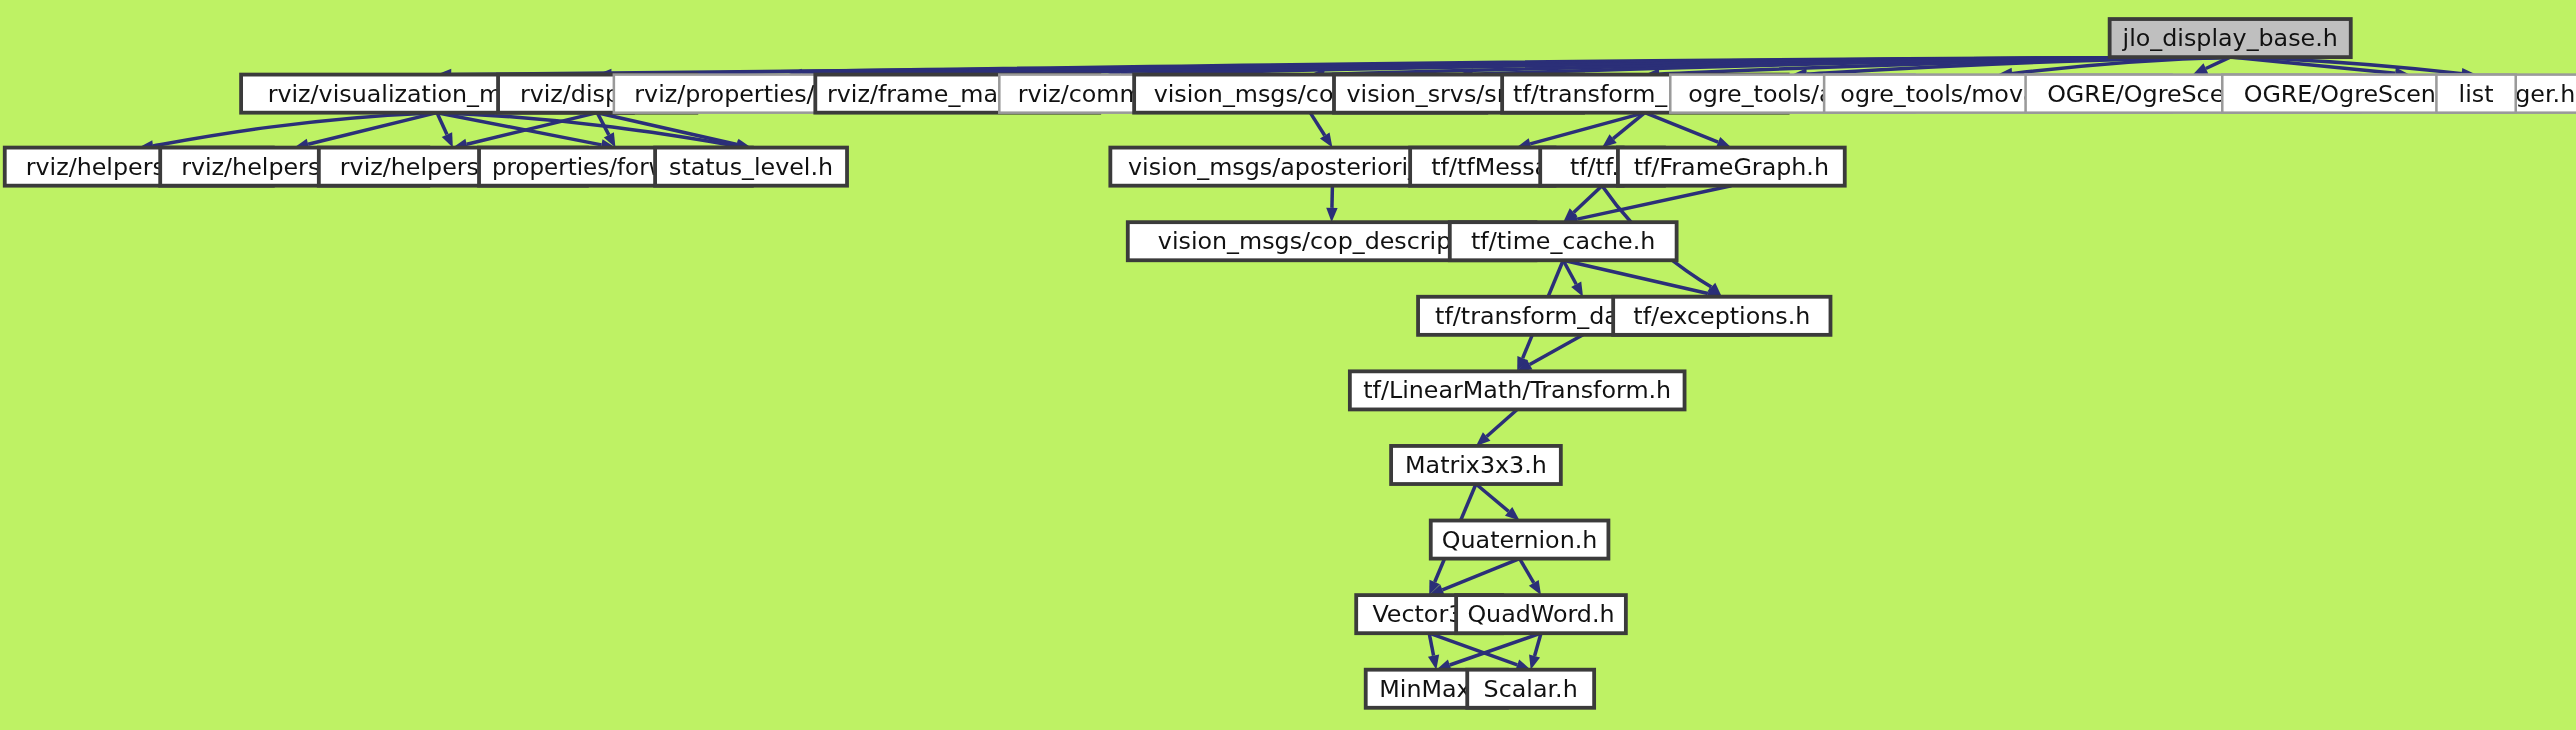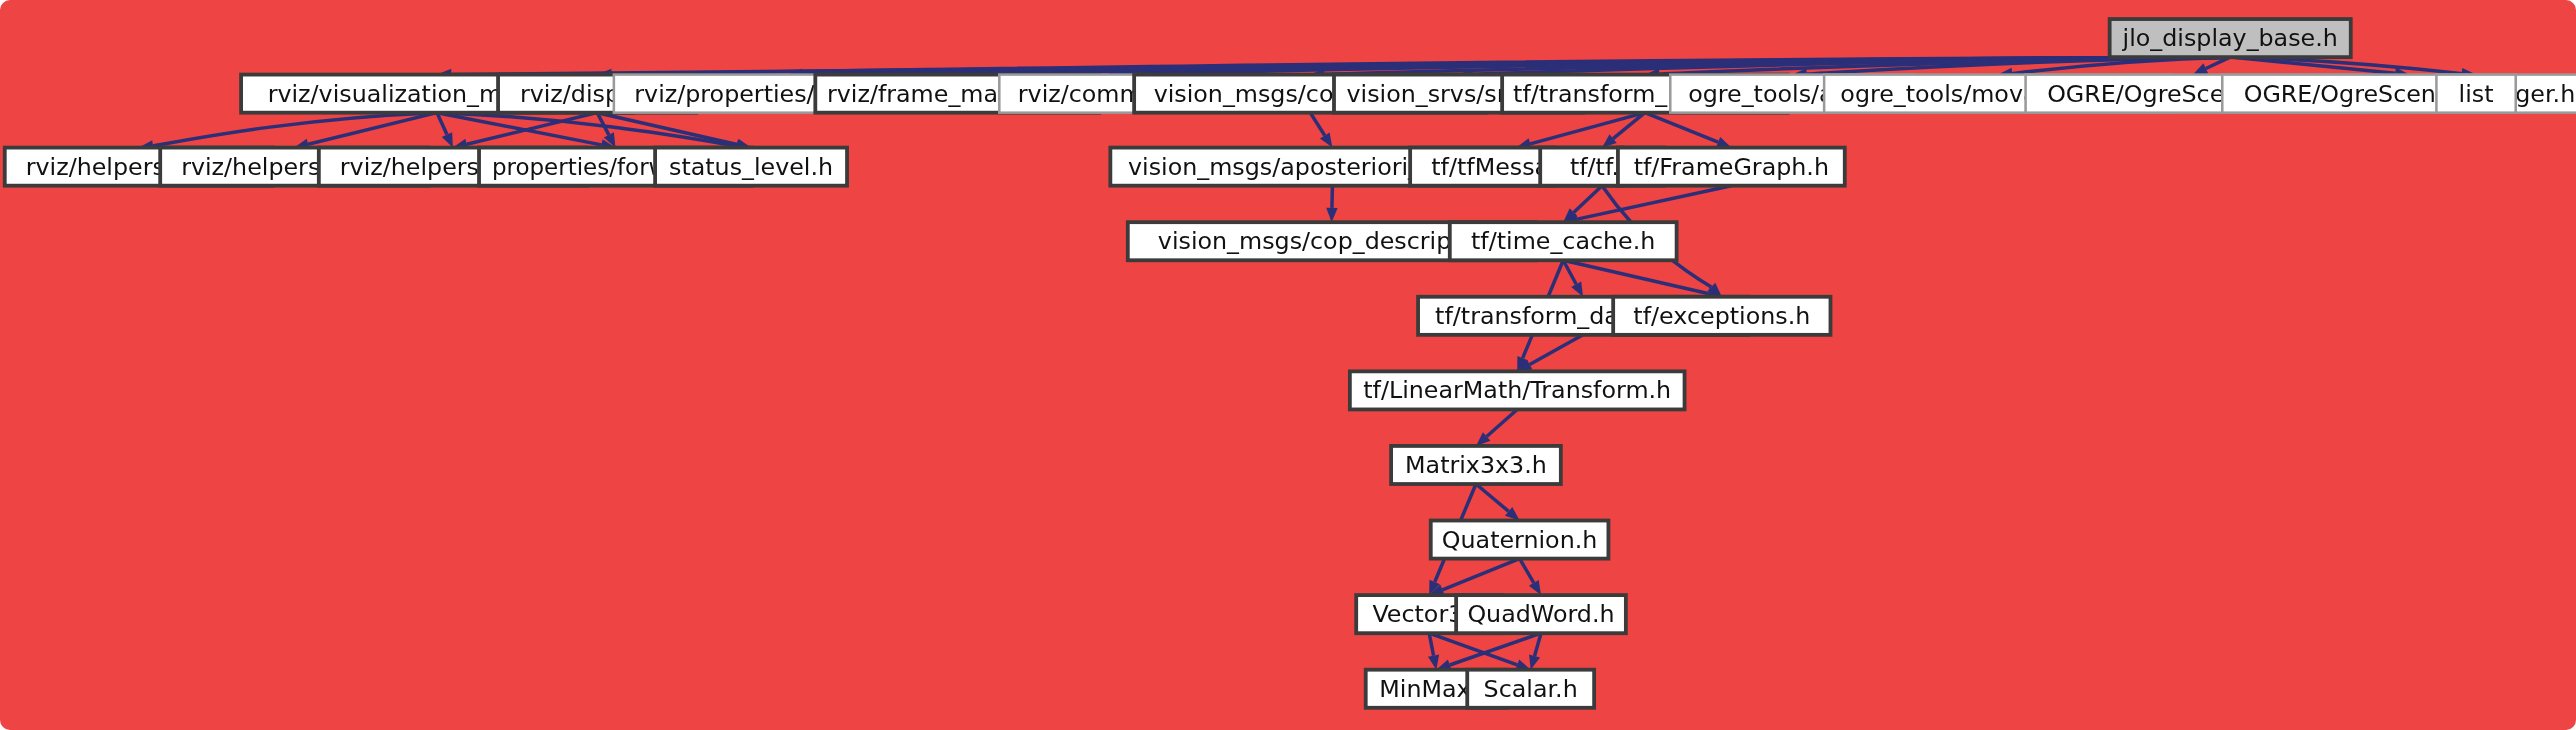--- a/index.html
+++ b/index.html
@@ -1,17 +1,17 @@
 <!DOCTYPE html>
 <html><head>
 <meta charset="utf-8">
 <style>
   html,body{margin:0;padding:0;background:#ffffff;}
   body{font-family:"DejaVu Sans",sans-serif;}
-  #graph-wrap{position:relative;width:2576px;height:730px;background:#ef4444;overflow:hidden;border-radius:10px;}
+  #graph-wrap{position:relative;width:2576px;height:730px;background:#bef264;overflow:hidden;}
   svg#graph{position:absolute;left:0;top:0;width:2576px;height:730px;}
   .edge-path{fill:none;stroke:#2b2f78;stroke-width:2.2;}
   .node-box{stroke:#3b3b3b;stroke-width:2.4;}
   .node-box.thin{stroke:#9a9a9a;stroke-width:1.6;}
   .node-box.root{fill:#bfbfbf;stroke:#3b3b3b;stroke-width:2.4;}
   .node-label{font-family:"DejaVu Sans",sans-serif;font-size:15px;fill:#111111;
               text-anchor:middle;dominant-baseline:middle;}
   .arrow-head{fill:#2b2f78;stroke:none;}
 </style>
 </head>

